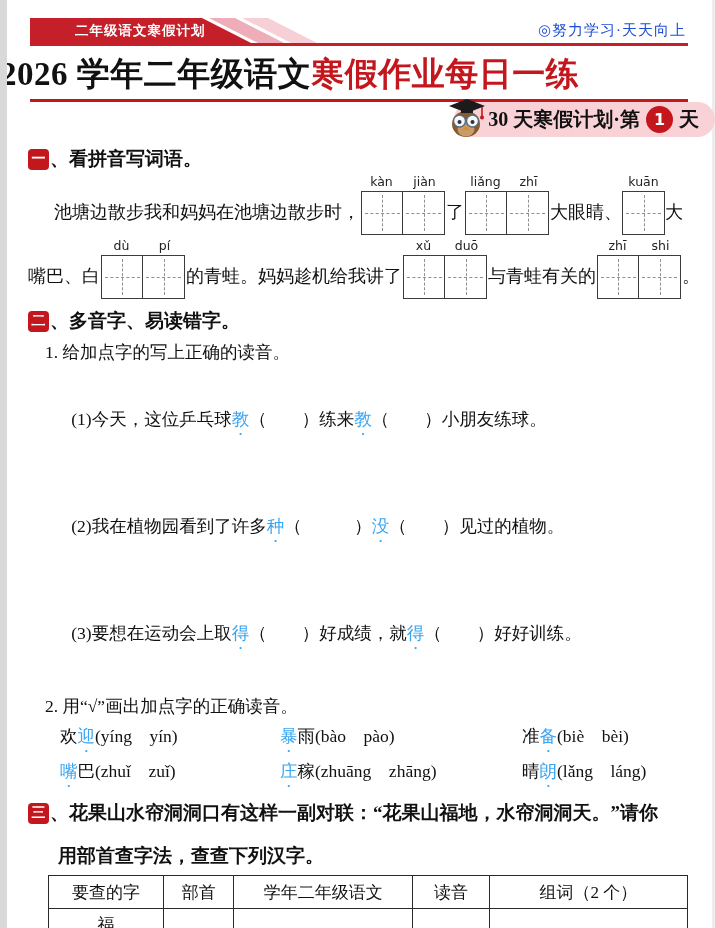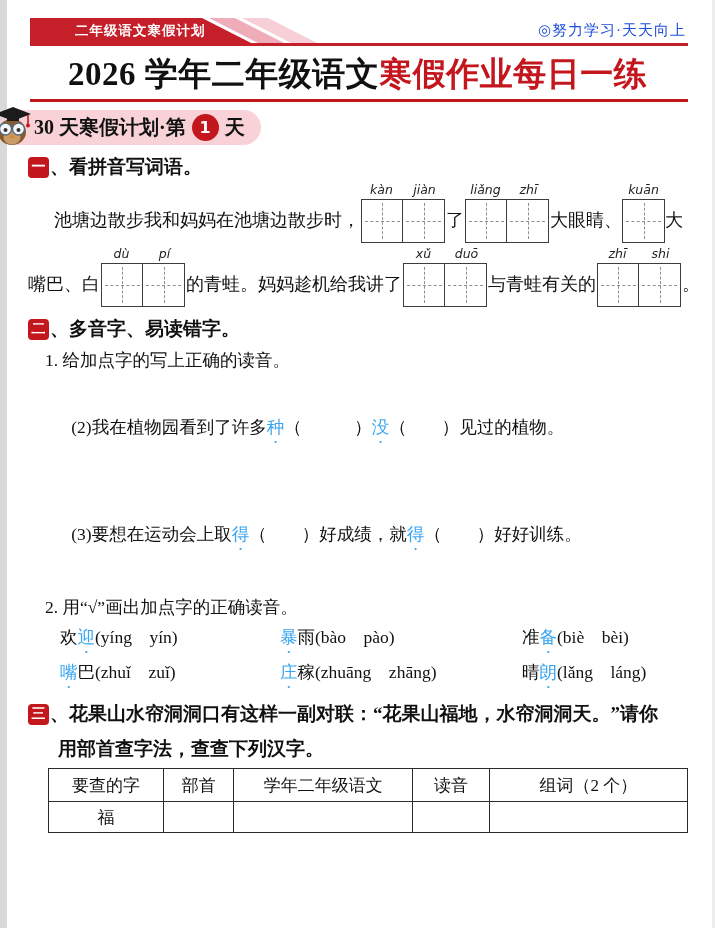--- a/index.html
+++ b/index.html
@@ -9,45 +9,45 @@
   .edge-right{position:absolute;right:0;top:0;bottom:0;width:3px;background:#ededed;}
 
   
   .ribbon-row{position:relative;margin:18px 27px 0 30px;height:28px;padding-left:44px;}
   .ribbon-svg{position:absolute;left:0;top:0;}
   .ribbon-bottom-line{position:absolute;left:0;right:0;bottom:0;height:3px;background:#c5202a;}
   .ribbon-label{position:absolute;left:45px;top:0;height:25px;line-height:25px;color:#fff;
                 font-weight:700;font-size:13.5px;letter-spacing:1px;z-index:2;}
   .motto{position:absolute;right:2px;top:3px;color:#1d4ed8;font-size:15px;letter-spacing:1px;}
 
-  .title{ text-align:center;margin-top:7px;font-size:33px;font-weight:700;line-height:42px;letter-spacing:.5px;}
+  .title{ margin-top:7px;font-size:33px;font-weight:700;line-height:42px;letter-spacing:.5px;}
   .title .t-red{color:#c3161d;}
   .title-underline{height:3px;background:#c3161d;margin:4px 27px 0 30px;}
 
-  .badge-wrap{display:flex;justify-content:flex-start;margin-top:8px;}
+  .badge-wrap{display:flex;justify-content:flex-end;}
   .badge{position:relative;display:flex;align-items:center;background:#f8d2d7;border-radius:18px;
          height:35px;padding:0 16px 0 34px;font-size:20px;font-weight:700;}
   .owl{position:absolute;left:-8px;top:-6px;}
   .day-circle{width:27px;height:27px;border-radius:50%;background:#c3161d;color:#fff;font-size:16px;
               display:flex;align-items:center;justify-content:center;margin:0 6px;font-family:"DejaVu Sans",sans-serif;}
 
   
   .content{padding:0 27px 0 28px;}
   .sec-head{display:flex;align-items:center;margin-top:9px;font-size:19px;font-weight:700;line-height:26px;}
   .marker{flex:0 0 auto;width:21px;height:21px;border-radius:4px;background:#c3161d;color:#fff;font-size:14px;
           display:flex;align-items:center;justify-content:center;margin-right:1px;}
-  .sec3-line2{font-size:19px;font-weight:700;line-height:27px;padding-left:30px;margin-top:8px;}
+  .sec3-line2{font-size:19px;font-weight:700;line-height:27px;padding-left:30px;margin-top:16px;}
 
   
   .s1line{display:flex;align-items:flex-end;font-size:18px;}
   .s1line .txt{margin-bottom:11px;white-space:nowrap;}
   .s1line1{padding-left:26px;margin-top:2px;}
   .s1line2{margin-top:3px;}
   .unit{display:flex;flex-direction:column;align-items:center;}
-  .pys{display:flex;height:17px;font-family:"DejaVu Sans",sans-serif;font-size:12.5px;color:#222;font-style:italic;}
+  .pys{display:flex;height:17px;font-family:"DejaVu Sans",sans-serif;font-size:12.5px;color:#222;}
   .py{width:43px;text-align:center;}
   .boxes{display:flex;}
   .tbox{width:43px;height:44px;border:1.3px solid #3c3c3c;position:relative;box-sizing:border-box;background:#fff;}
   .tbox + .tbox{margin-left:-1.3px;}
   .tbox::before{content:"";position:absolute;left:3px;right:3px;top:50%;border-top:1px dashed #8f8f8f;}
   .tbox::after{content:"";position:absolute;top:3px;bottom:3px;left:50%;border-left:1px dashed #8f8f8f;}
 
   
   .q-label{font-size:17.5px;line-height:30px;padding-left:17px;margin-top:3px;}
   .item{font-size:17.5px;line-height:35px;padding-left:17px;white-space:pre-wrap;}
@@ -187,20 +187,23 @@
       <span class="txt">。</span>
     </div>
 
     <div class="sec-head">
       <span class="marker">二</span>
       <span>、多音字、易读错字。</span>
     </div>
     <div class="q-label">1. 给加点字的写上正确的读音。</div>
 
     <div class="item">
+      <span>(1)今天，这位乒乓球</span><span class="blue">教</span><span>（　　）练来</span><span class="blue">教</span><span>（　　）小朋友练球。</span>
+    </div>
+    <div class="item">
       <span>(2)我在植物园看到了许多</span><span class="blue">种</span><span>（　　　）</span><span class="blue">没</span><span>（　　）见过的植物。</span>
     </div>
     <div class="item">
       <span>(3)要想在运动会上取</span><span class="blue">得</span><span>（　　）好成绩，就</span><span class="blue">得</span><span>（　　）好好训练。</span>
     </div>
 
     <div class="q-label">2. 用“√”画出加点字的正确读音。</div>
     <div class="q2grid">
       <span><span>欢</span><span class="blue">迎</span><span>(yíng　yín)</span></span>
       <span><span></span><span class="blue">暴</span><span>雨(bào　pào)</span></span>

